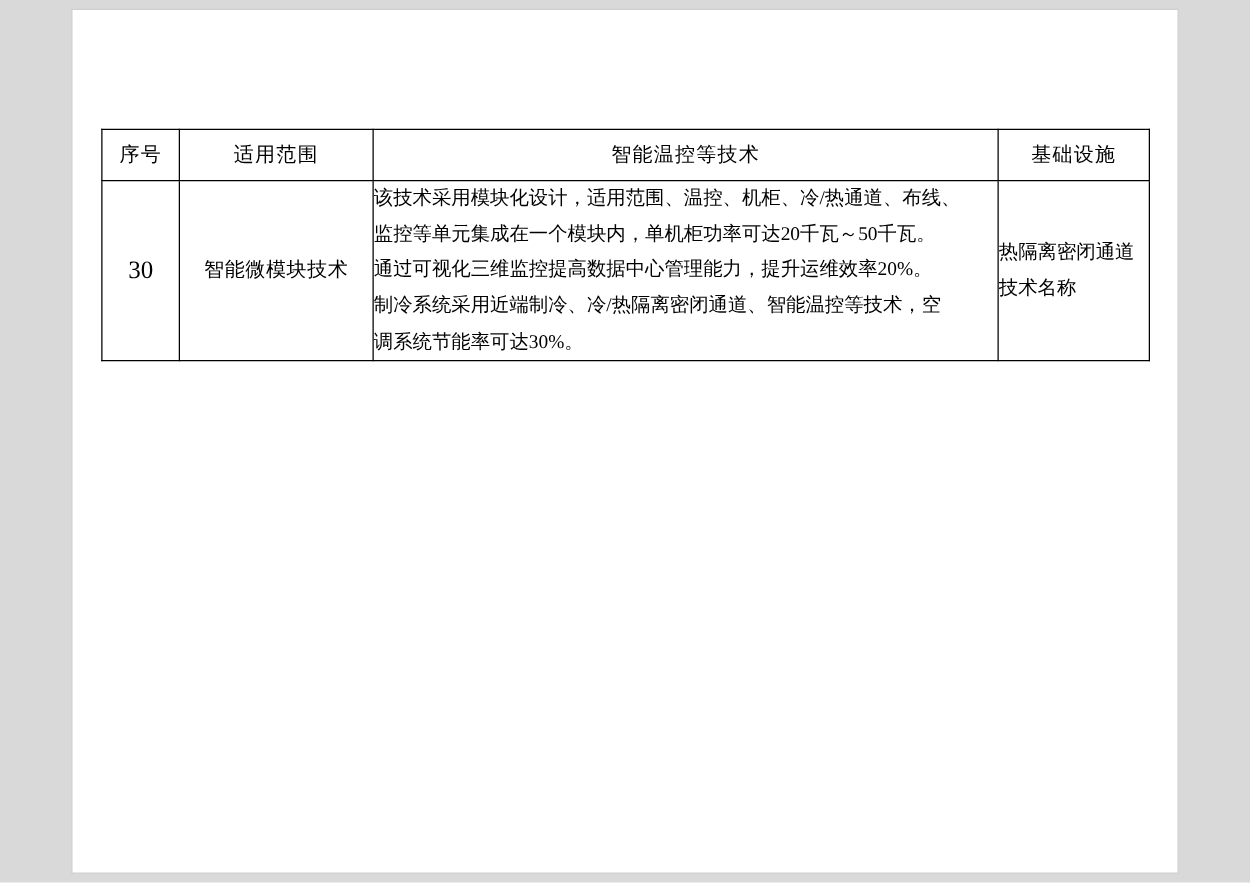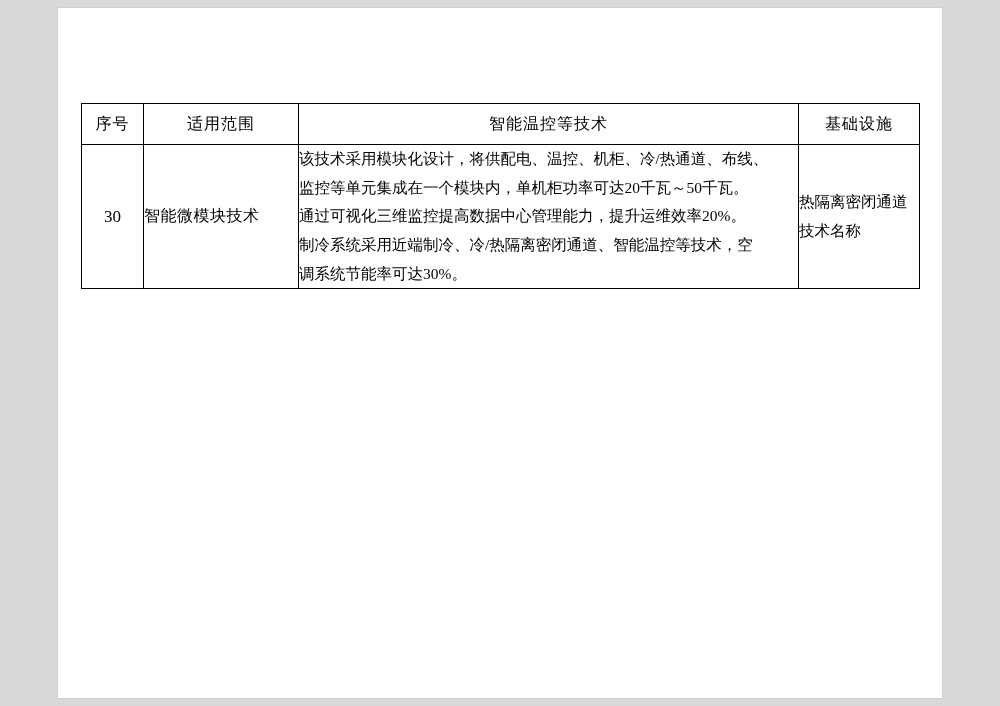--- a/index.html
+++ b/index.html
@@ -42,24 +42,25 @@
     font-size: 16px;
     letter-spacing: 1px;
   }
   .col-no    { width: 62px; }
   .col-name  { width: 155px; }
   .col-desc  { width: 500px; }
   .col-scope { width: 121px; }
 
   .cell-no {
     text-align: center;
-    font-size: 17px;
+    font-size: 20px;
     font-family: "Liberation Serif", "DejaVu Serif", serif;
   }
   .cell-name {
+    text-align: center;
     font-size: 16px;
     letter-spacing: 0.5px;
   }
   .cell-desc {
     padding: 10px 10px 12px 12px;
     font-size: 15.5px;
     line-height: 1.85;
     text-align: justify;
     vertical-align: top;
   }
@@ -100,21 +101,21 @@
         <th class="hdr">适用范围</th>
         <th class="hdr">智能温控等技术</th>
         <th class="hdr">基础设施</th>
       </tr>
     </thead>
     <tbody>
       <tr>
         <td class="cell-no">30</td>
         <td class="cell-name">智能微模块技术</td>
         <td class="cell-desc">
-          <span class="desc-line">该技术采用模块化设计，将供配电、温控、机柜、冷/热通道、布线、</span>
+          <span class="desc-line">该技术采用模块化设计，适用范围、温控、机柜、冷/热通道、布线、</span>
           <span class="desc-line">监控等单元集成在一个模块内，单机柜功率可达20千瓦～50千瓦。</span>
           <span class="desc-line">通过可视化三维监控提高数据中心管理能力，提升运维效率20%。</span>
           <span class="desc-line">制冷系统采用近端制冷、冷/热隔离密闭通道、智能温控等技术，空</span>
           <span class="desc-line">调系统节能率可达30%。</span>
         </td>
         <td class="cell-scope">
           <span class="scope-line">热隔离密闭通道</span>
           <span class="scope-line">技术名称</span>
         </td>
       </tr>

